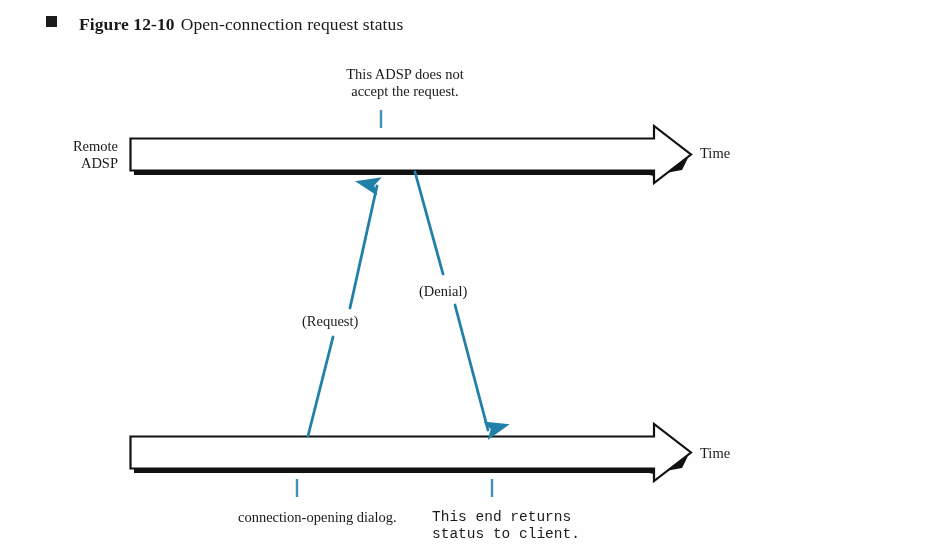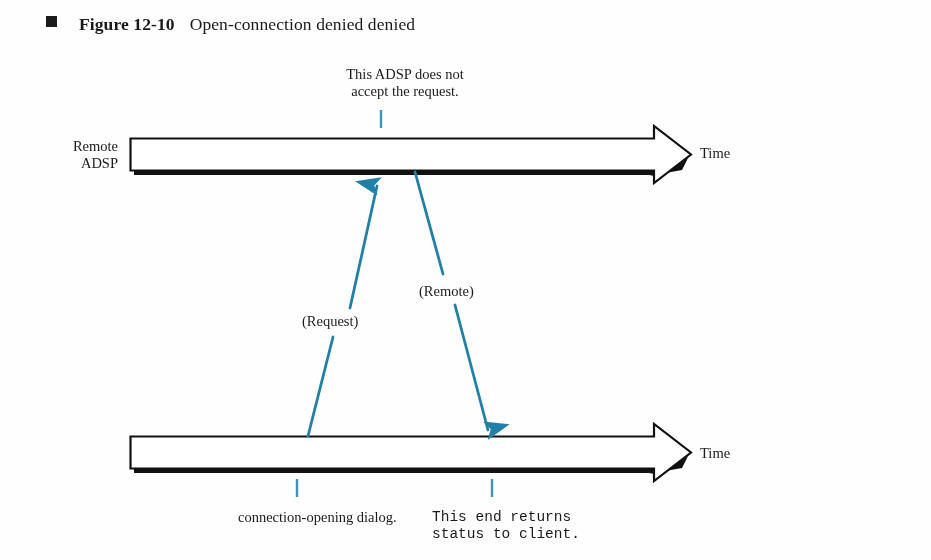--- a/index.html
+++ b/index.html
@@ -33,21 +33,21 @@
     background: #1b1b1b;
     margin-right: 22px;
     position: relative;
     top: -3px;
     flex: 0 0 auto;
   }
   .caption-figno {
     font-weight: bold;
     font-size: 17.5px;
     letter-spacing: 0.1px;
-    margin-right: 15px;
+    margin-right: 6px;
   }
   .caption-text {
     font-size: 17.5px;
     letter-spacing: 0.1px;
   }
 
   
   #diagram {
     position: absolute;
     left: 0;
@@ -79,21 +79,21 @@
   #lbl-note-status   { left: 432px; top: 509px; font-family: Liberation Mono, monospace; }
 </style>
 </head>
 <body>
 
 <div id="page">
 
   <div class="caption-row">
     <span class="caption-bullet"></span>
     <span class="caption-figno">Figure 12-10</span>
-    <span class="caption-text">Open-connection denied denied</span>
+    <span class="caption-text">Open-connection request status</span>
   </div>
 
   <svg id="diagram" viewBox="0 0 931 560" xmlns="http://www.w3.org/2000/svg">
 
     <defs>
       <marker id="bluehead-up" markerWidth="9" markerHeight="10" refX="3.2" refY="8.6" orient="auto" markerUnits="strokeWidth">
         <path d="M3.2,0.6 L6.6,9.6 L3.2,7.6 L-0.2,9.6 Z" fill="#2180a8"></path>
       </marker>
       <marker id="bluehead-down" markerWidth="9" markerHeight="10" refX="3.2" refY="8.6" orient="auto" markerUnits="strokeWidth">
         <path d="M3.2,0.6 L6.6,9.6 L3.2,7.6 L-0.2,9.6 Z" fill="#2180a8"></path>
@@ -153,21 +153,21 @@
 
   <div class="lbl lbl-center" id="lbl-top-note">
     <div>This ADSP does not</div>
     <div>accept the request.</div>
   </div>
 
   <div class="lbl" id="lbl-time-top">Time</div>
 
   <div class="lbl" id="lbl-request">(Request)</div>
 
-  <div class="lbl" id="lbl-denial">(Remote)</div>
+  <div class="lbl" id="lbl-denial">(Denial)</div>
 
 
   <div class="lbl" id="lbl-time-bottom">Time</div>
 
   <div class="lbl" id="lbl-note-initiate">
     <div>connection-opening dialog.</div>
   </div>
 
   <div class="lbl" id="lbl-note-status">
     <div>This end returns</div>

